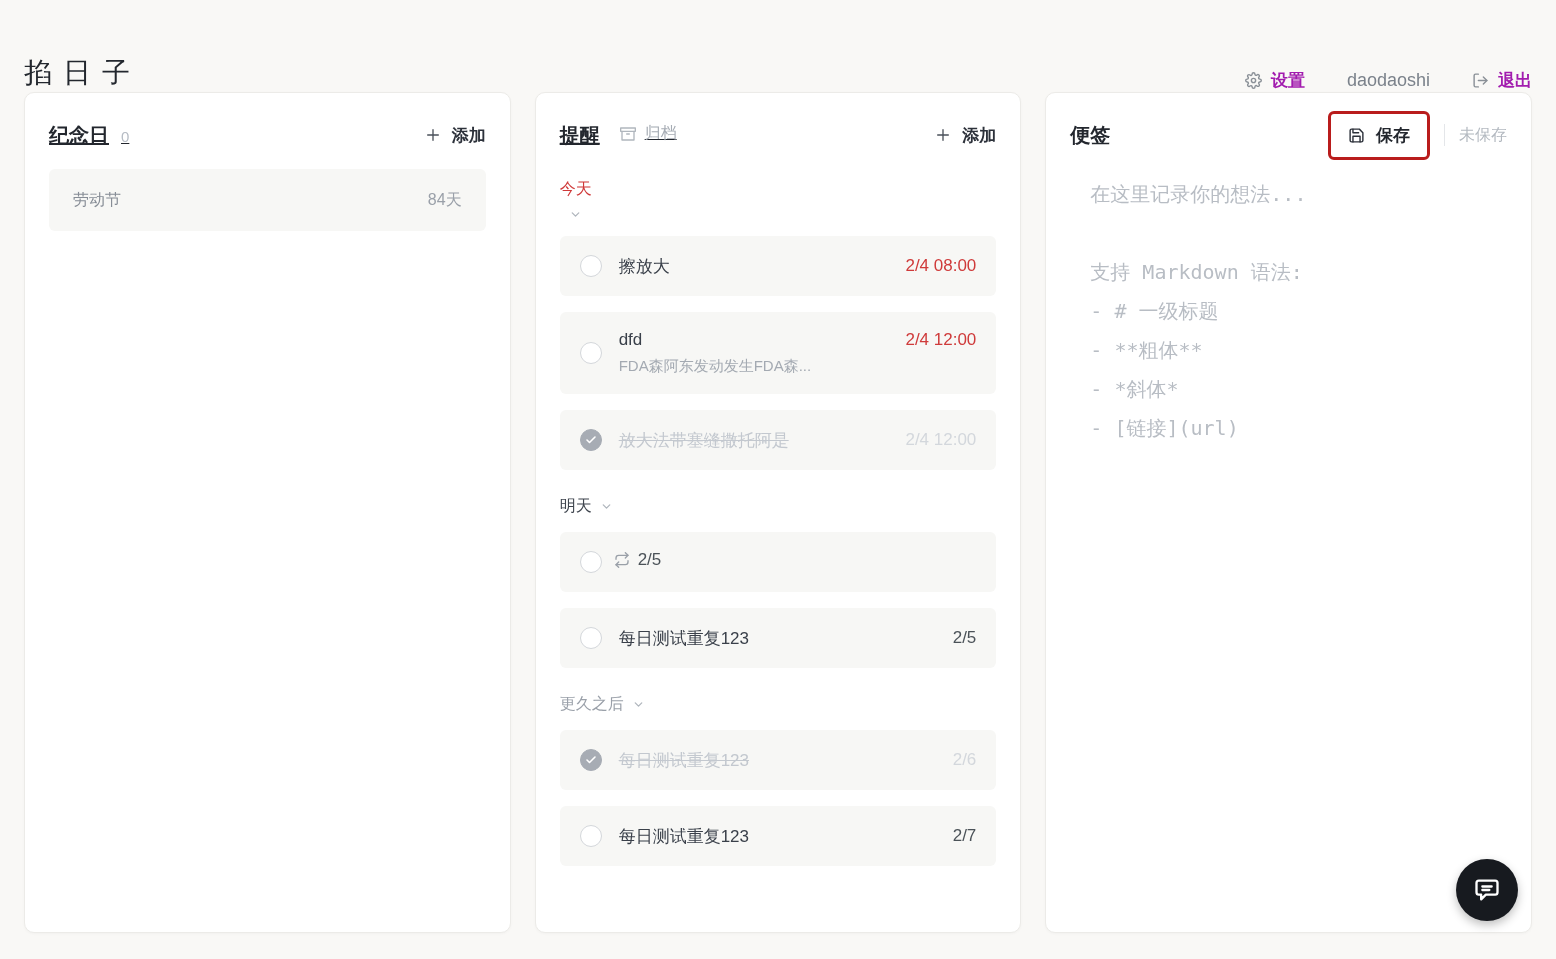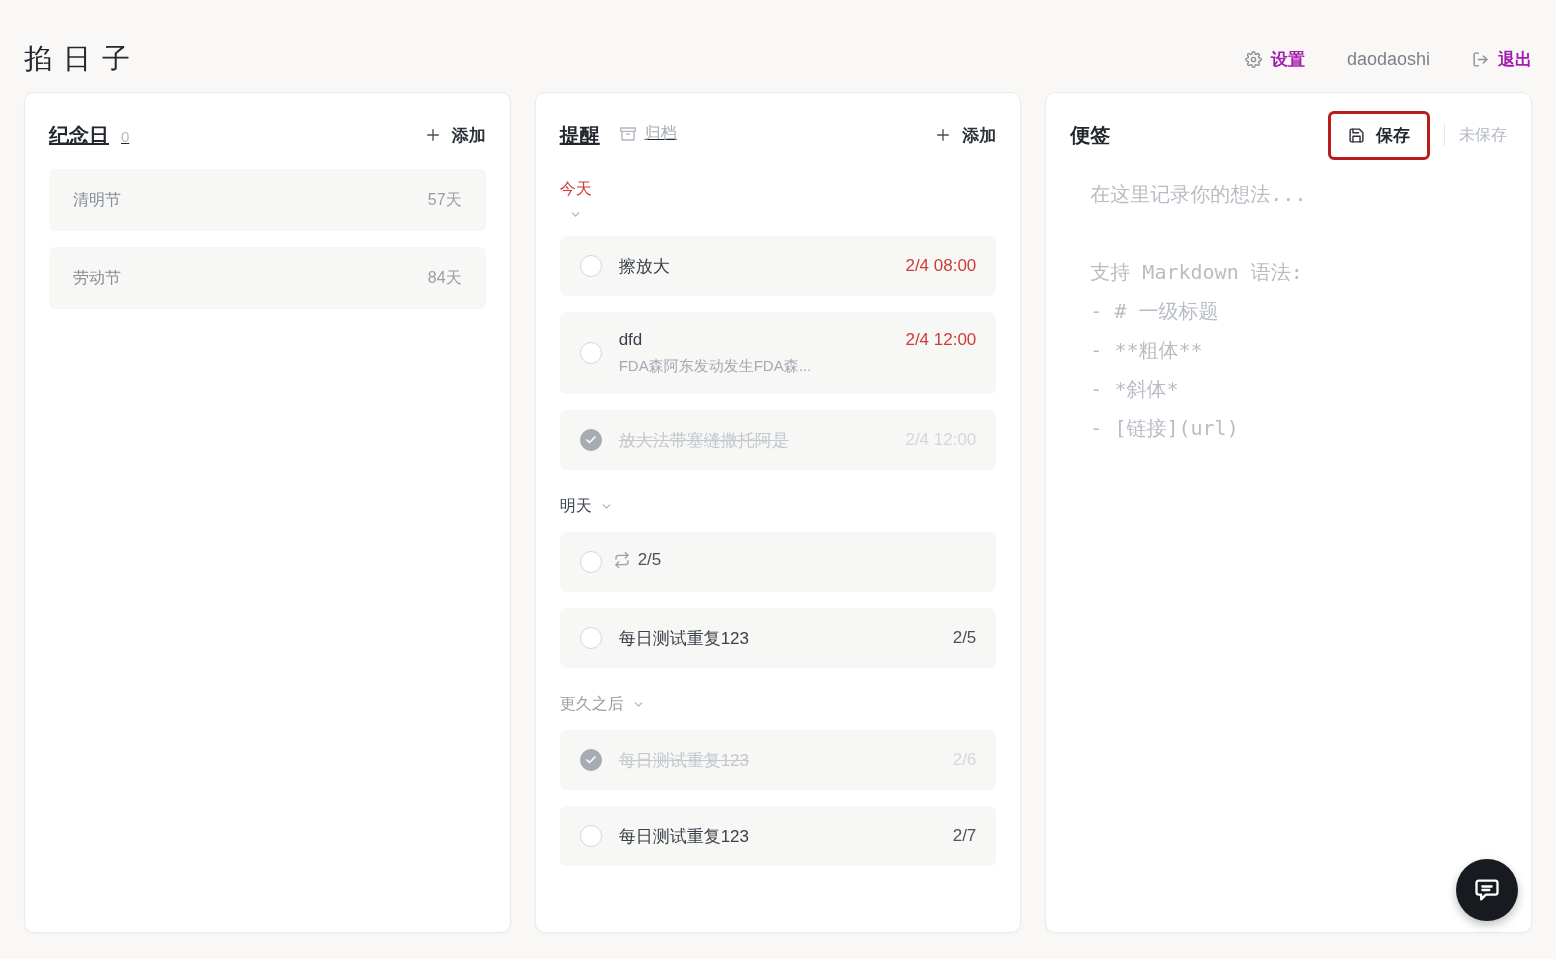--- a/index.html
+++ b/index.html
@@ -9,21 +9,21 @@
     background: #f9f8f6;
     color: #23272e;
     overflow: hidden;
     position: relative;
   }
 
   
   .app-header {
     display: flex;
     justify-content: space-between;
-    align-items: center;
+    align-items: flex-end;
     padding: 26px 24px 0 24px;
     height: 92px;
   }
   .app-title {
     font-size: 28px;
     font-weight: 400;
     letter-spacing: 11px;
     color: #23272e;
   }
   .header-right { display: flex; align-items: center; }
@@ -211,24 +211,20 @@
         <span style="display:flex;">
           <svg width="16" height="16" viewBox="0 0 24 24" fill="none" stroke-width="2" stroke-linecap="round">
               <line x1="12" y1="4" x2="12" y2="20"></line>
               <line x1="4" y1="12" x2="20" y2="12"></line>
             </svg>
         </span>
         <span>添加</span>
       </button>
     </div>
 
-    <div class="ann-row">
-      <span class="ann-name">清明节</span>
-      <span class="ann-days">57天</span>
-    </div>
     <div class="ann-row">
       <span class="ann-name">劳动节</span>
       <span class="ann-days">84天</span>
     </div>
   </section>
 
   <section class="card">
     <div class="card-header">
       <div class="card-title-group">
         <h2 class="card-title">提醒</h2>

